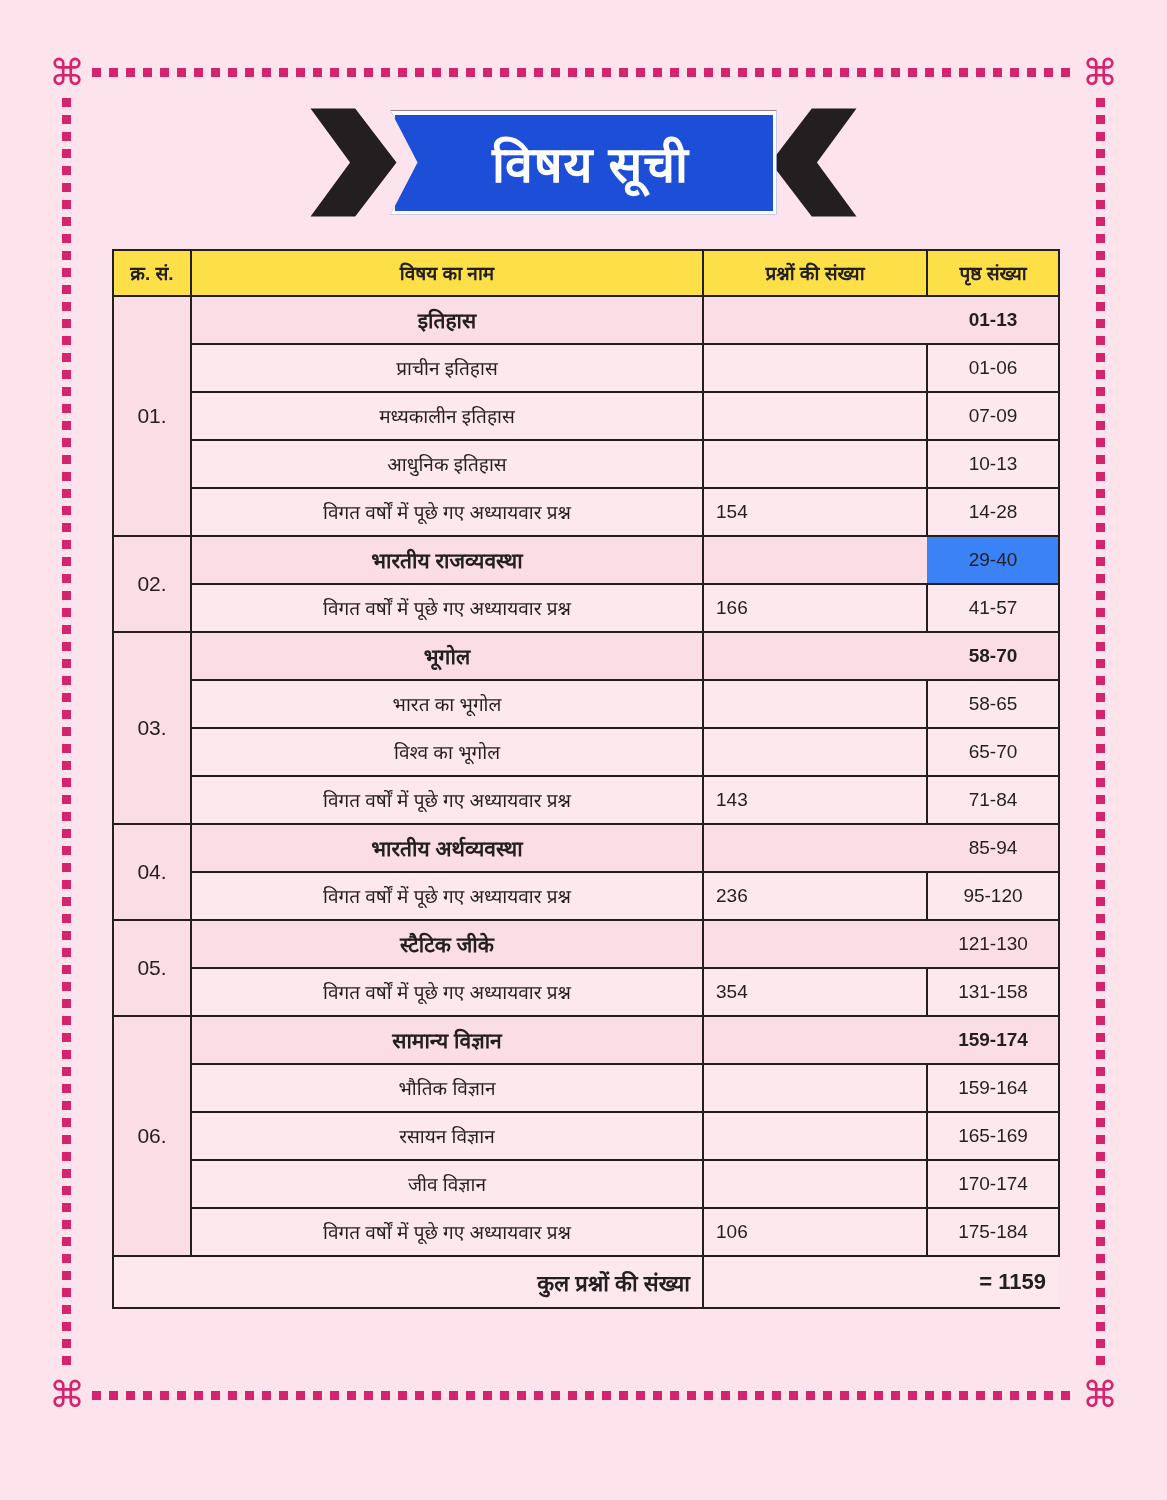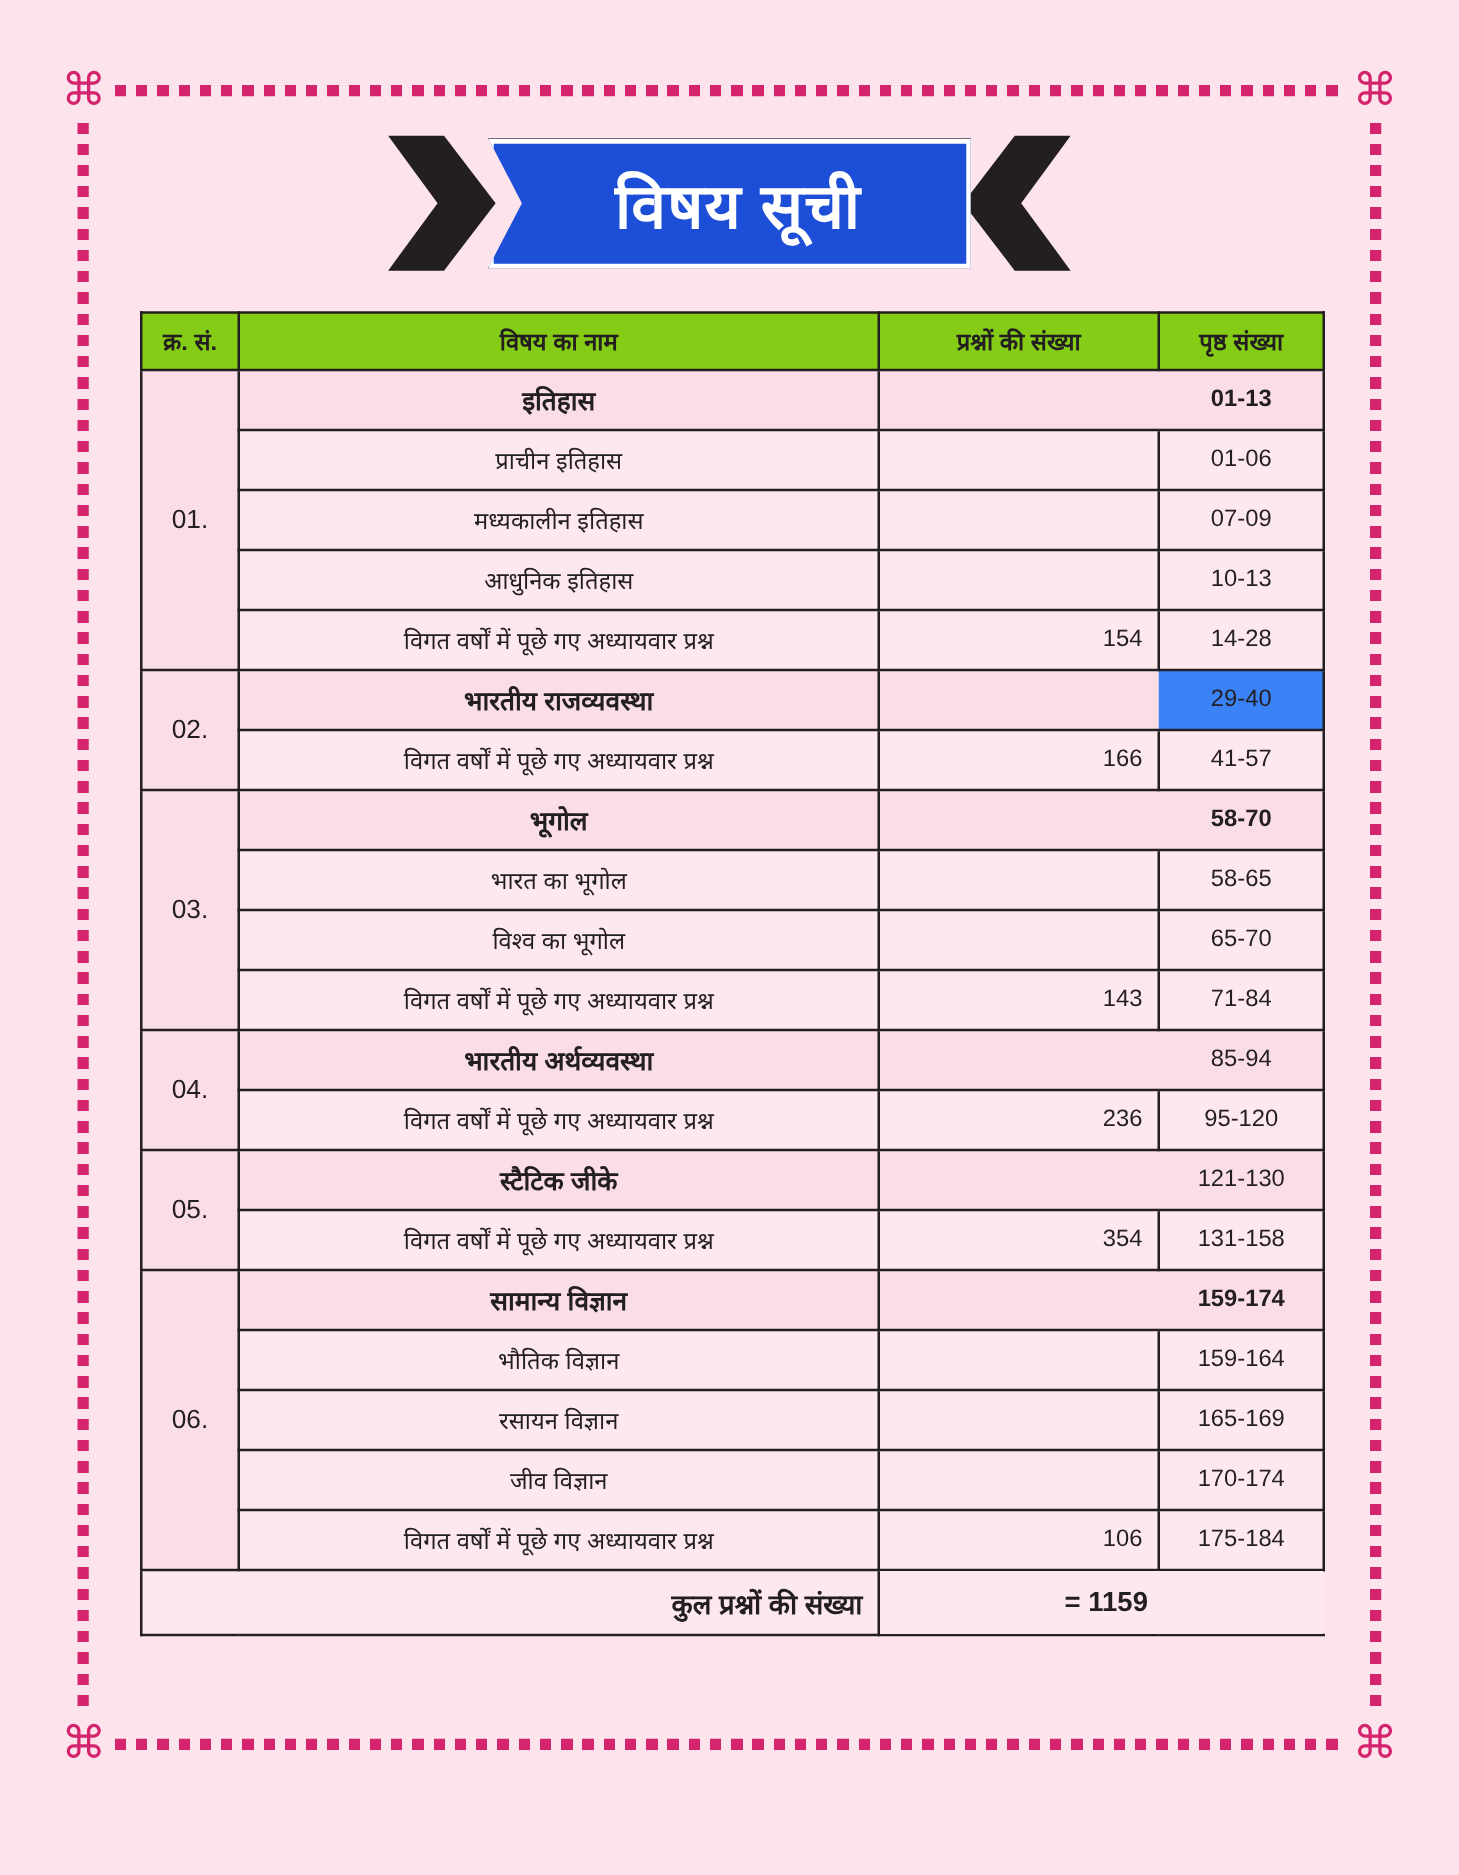--- a/index.html
+++ b/index.html
@@ -129,21 +129,21 @@
     table-layout: fixed;
   }
   .toc-table td, .toc-table th {
     border: 2px solid #231f20;
     padding: 0 12px;
     font-size: 19px;
     color: #231f20;
     font-family: "Liberation Sans", "DejaVu Sans", sans-serif;
   }
   thead th {
-    background: #84cc16;
+    background: #fde047;
     color: #ffffff;
     font-size: 21px;
     font-weight: bold;
     height: 44px;
     text-align: center;
     border-color: #231f20;
   }
   .col-sr   { width: 78px; }
   .col-name { width: 512px; }
   .col-q    { width: 224px; }
@@ -160,21 +160,21 @@
     text-align: center;
     height: 46px;
     background: #fde8ee;
   }
   td.name.major {
     font-weight: bold;
     font-size: 21px;
     background: #fbdde6;
   }
   td.qty {
-    text-align: right;
+    text-align: left;
     background: #fde8ee;
   }
   td.qty.major { background: #fbdde6; border-left-color: transparent; border-right-color: transparent; }
   td.page {
     text-align: center;
     background: #fde8ee;
   }
   td.page.major {
     font-weight: bold;
     background: #fbdde6;
@@ -341,16 +341,16 @@
         <td class="qty"></td>
         <td class="page">170-174</td>
       </tr>
       <tr>
         <td class="name">विगत वर्षों में पूछे गए अध्यायवार प्रश्न</td>
         <td class="qty">106</td>
         <td class="page">175-184</td>
       </tr>
       <tr class="total">
         <td class="total-label" colspan="2">कुल प्रश्नों की  संख्या</td>
-        <td class="total-value" colspan="2" style="text-align: center; padding-left: 20px; position: relative;">= 1159</td>
+        <td class="total-value" colspan="2" style="text-align: right; padding-left: 20px; position: relative;">= 1159</td>
       </tr>
     </tbody>
 </table>
 
 </body></html>

